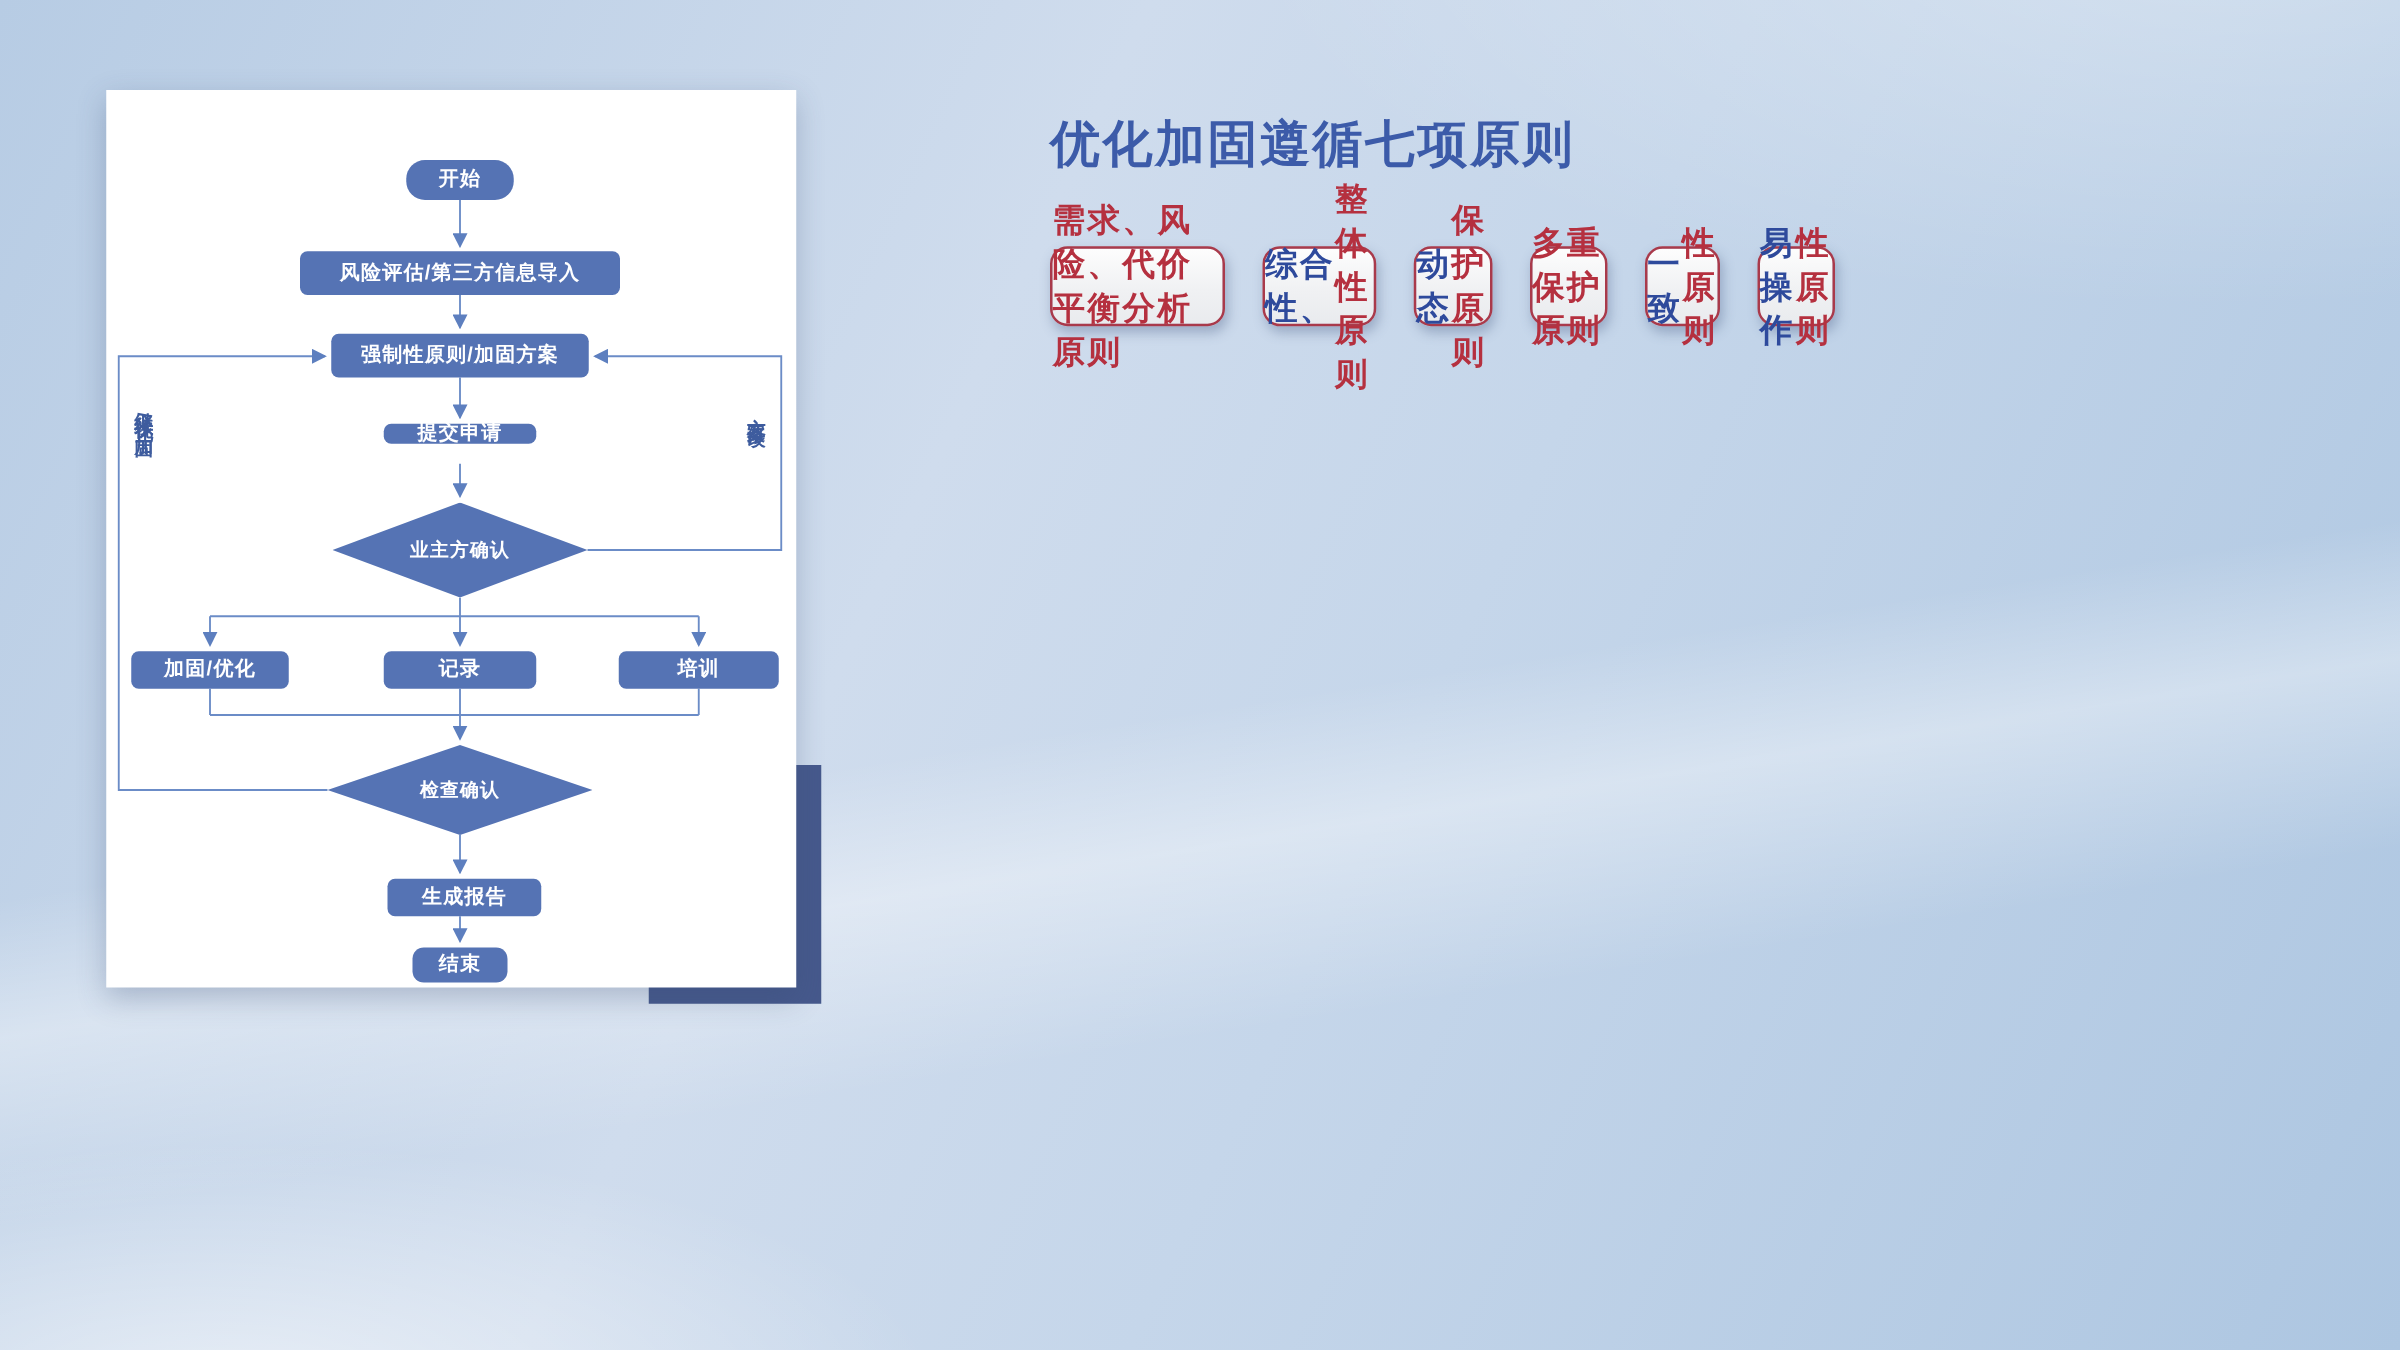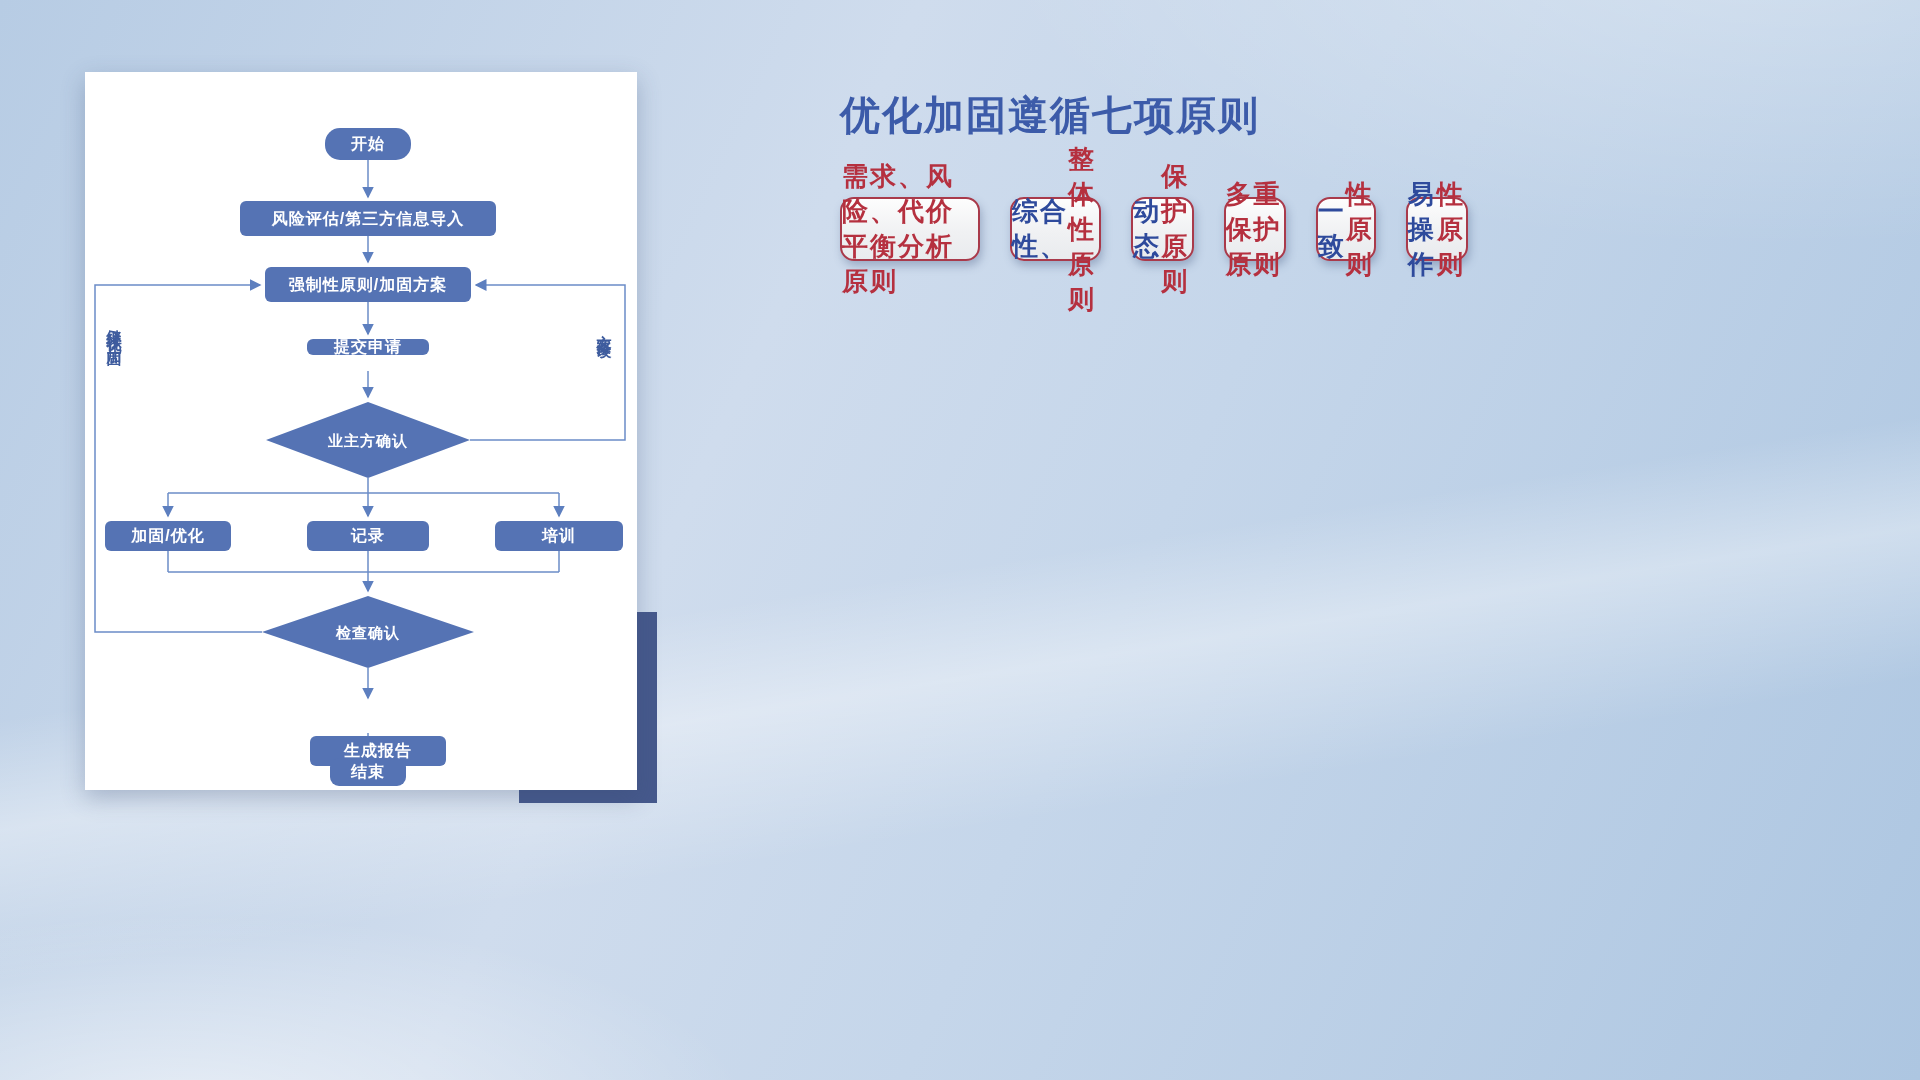--- a/index.html
+++ b/index.html
@@ -73,21 +73,21 @@
 
     <div class="fnode" style="left:240px;top:56px;width:86px;height:32px;border-radius:15px">开始</div>
     <div class="fnode" style="left:155px;top:129px;width:256px;height:35px">风险评估/第三方信息导入</div>
     <div class="fnode" style="left:180px;top:195px;width:206px;height:35px">强制性原则/加固方案</div>
     <div class="fnode" style="left:222px;top:267px;width:122px;height:16px">提交申请</div>
     <div class="fnode diamond" style="left:181px;top:330px;width:204px;height:76px">业主方确认</div>
     <div class="fnode" style="left:20px;top:449px;width:126px;height:30px">加固/优化</div>
     <div class="fnode" style="left:222px;top:449px;width:122px;height:30px">记录</div>
     <div class="fnode" style="left:410px;top:449px;width:128px;height:30px">培训</div>
     <div class="fnode diamond" style="left:177px;top:524px;width:212px;height:72px">检查确认</div>
-    <div class="fnode" style="left:225px;top:664px;width:136px;height:30px">生成报告</div>
+    <div class="fnode" style="left:225px;top:631px;width:123px;height:30px">生成报告</div>
     <div class="fnode" style="left:245px;top:686px;width:76px;height:28px;border-radius:9px">结束</div>
 
     <div class="vlabel" style="left:22px;top:246px;height:140px">继续优化/加固</div>
     <div class="vlabel" style="left:512px;top:250px;height:120px">方案修改</div>
   </div>
 
   <h1 class="title">优化加固遵循七项原则</h1>
 
   <div class="pills">
       <div class="pill">

